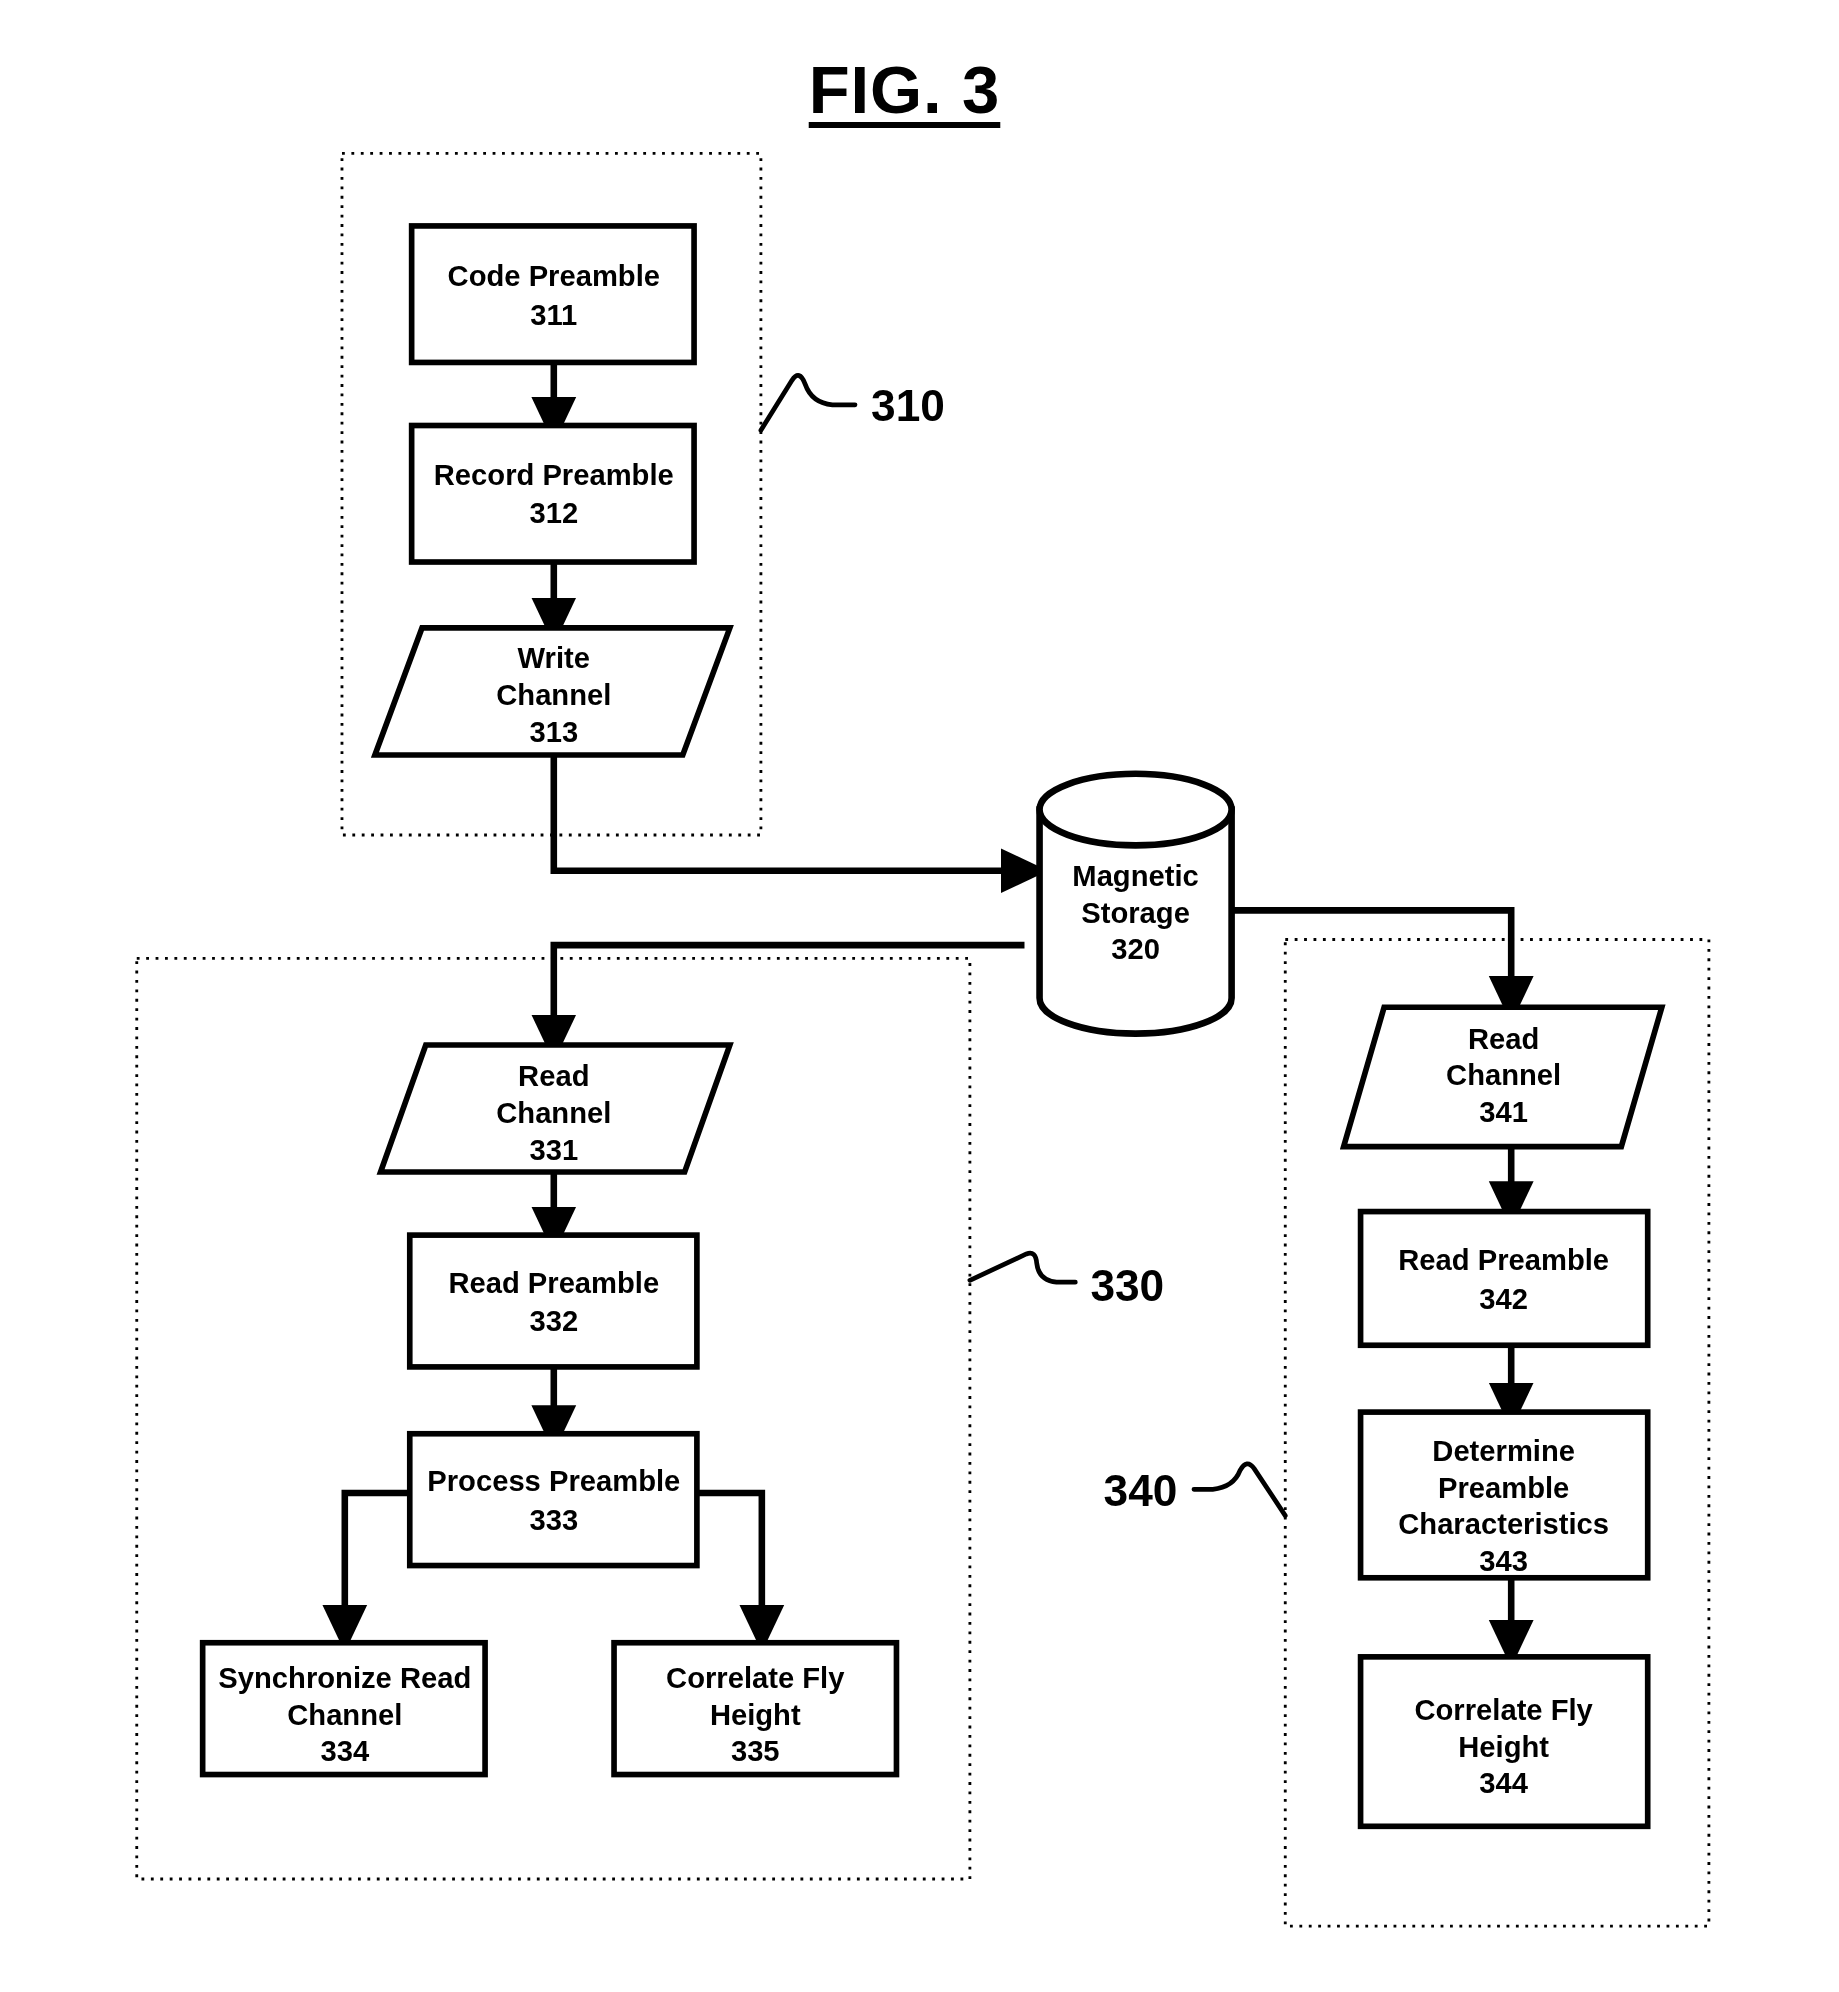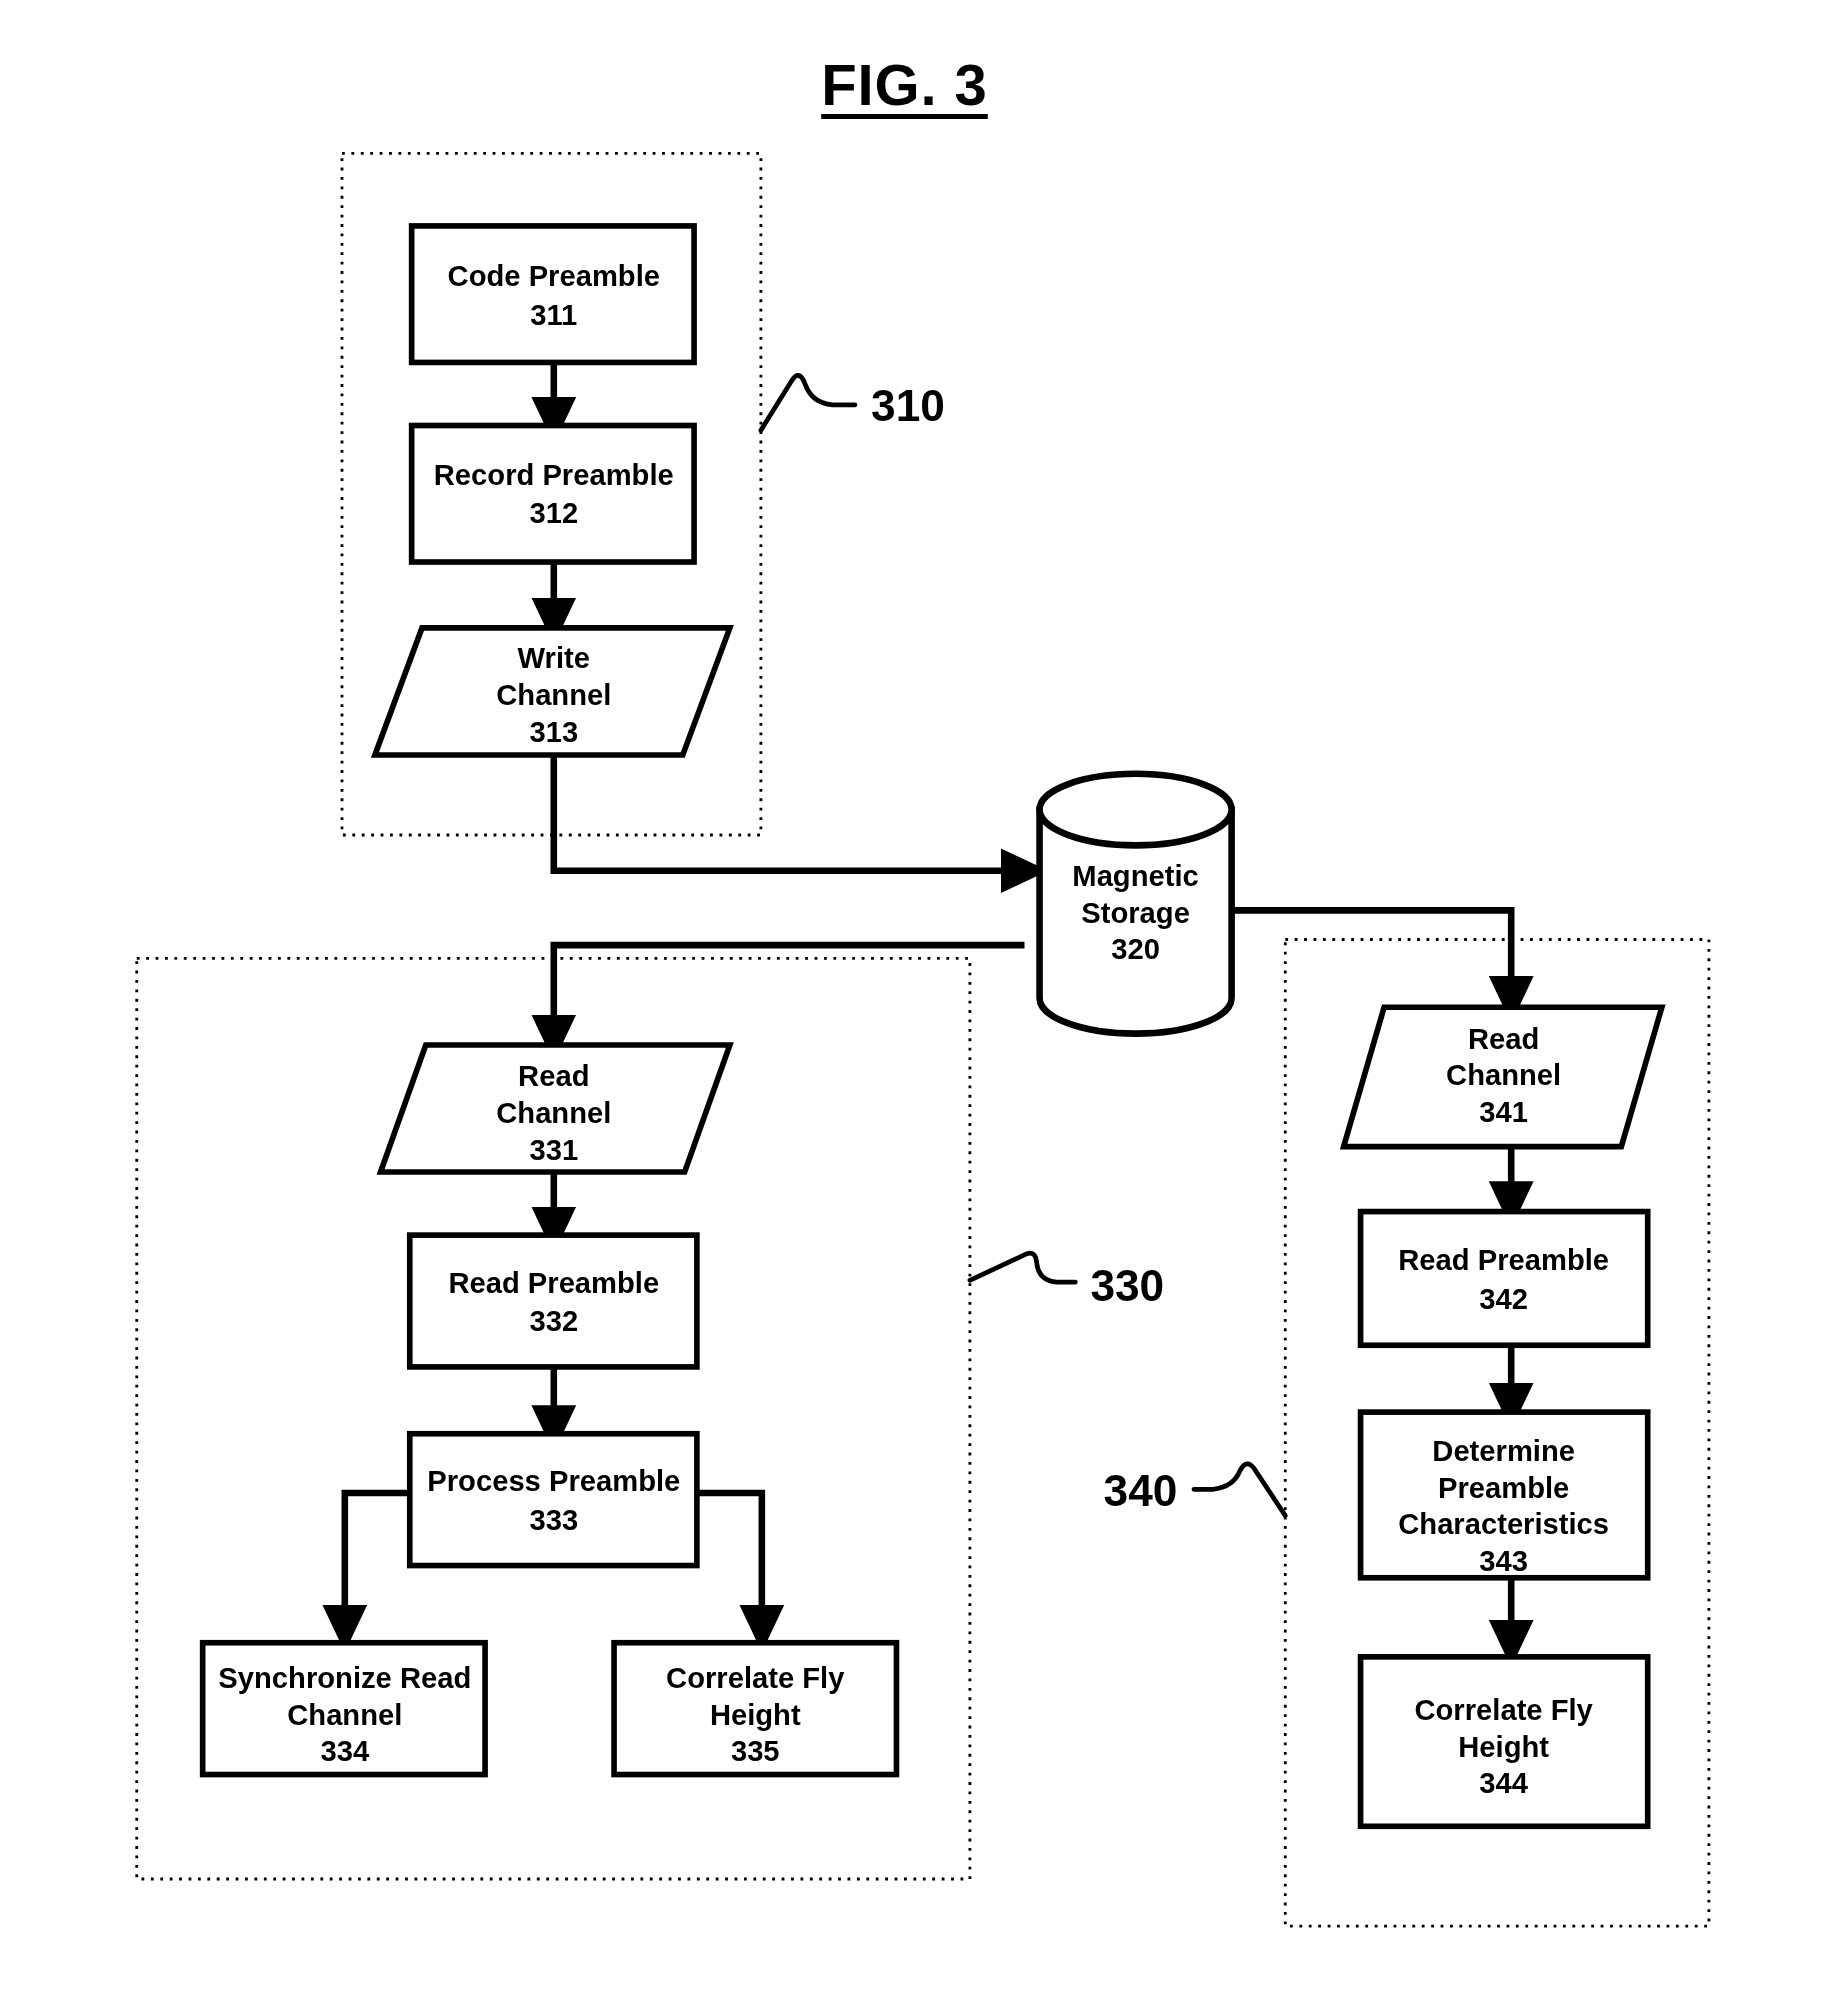--- a/index.html
+++ b/index.html
@@ -19,21 +19,21 @@
     position: relative;
     width: 1840px;
     height: 1992px;
   }
   .fig-title {
     position: absolute;
     left: 0;
     top: 51px;
     width: 1809px;
     text-align: center;
-    font-size: 58px;
+    font-size: 67px;
     font-weight: bold;
     letter-spacing: 0.9px;
     text-decoration: underline;
     text-underline-offset: 9.4px;
   }
   svg.diagram {
     position: absolute;
     left: 0;
     top: 0;
     width: 1840px;

